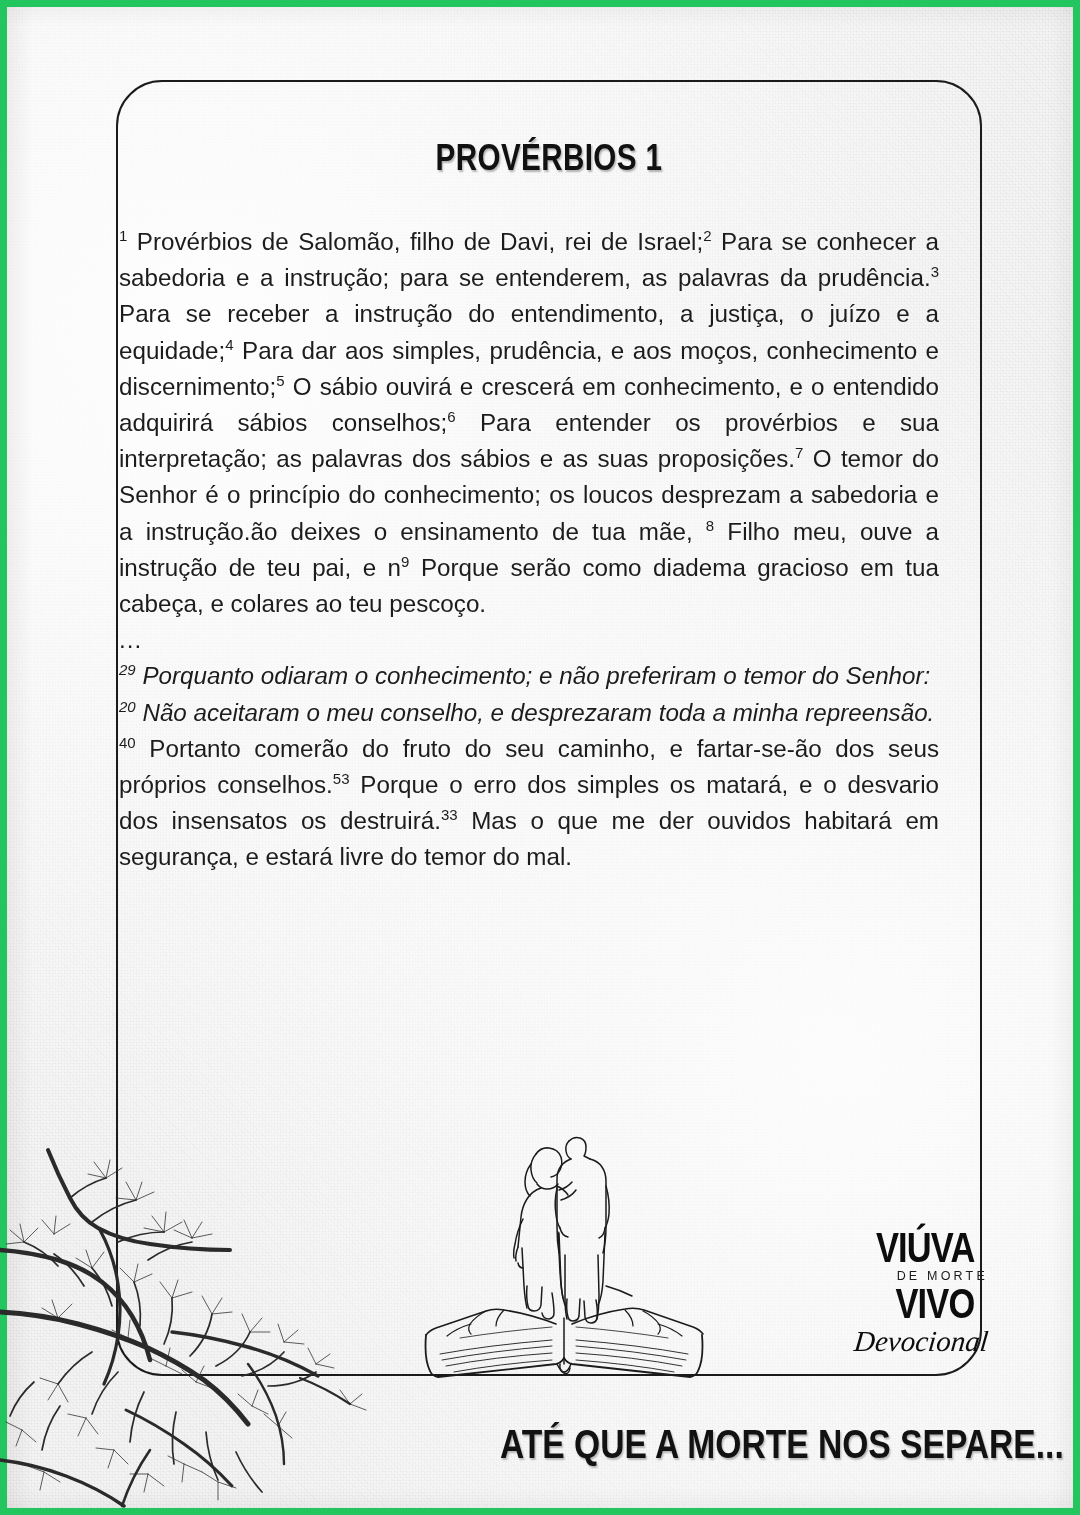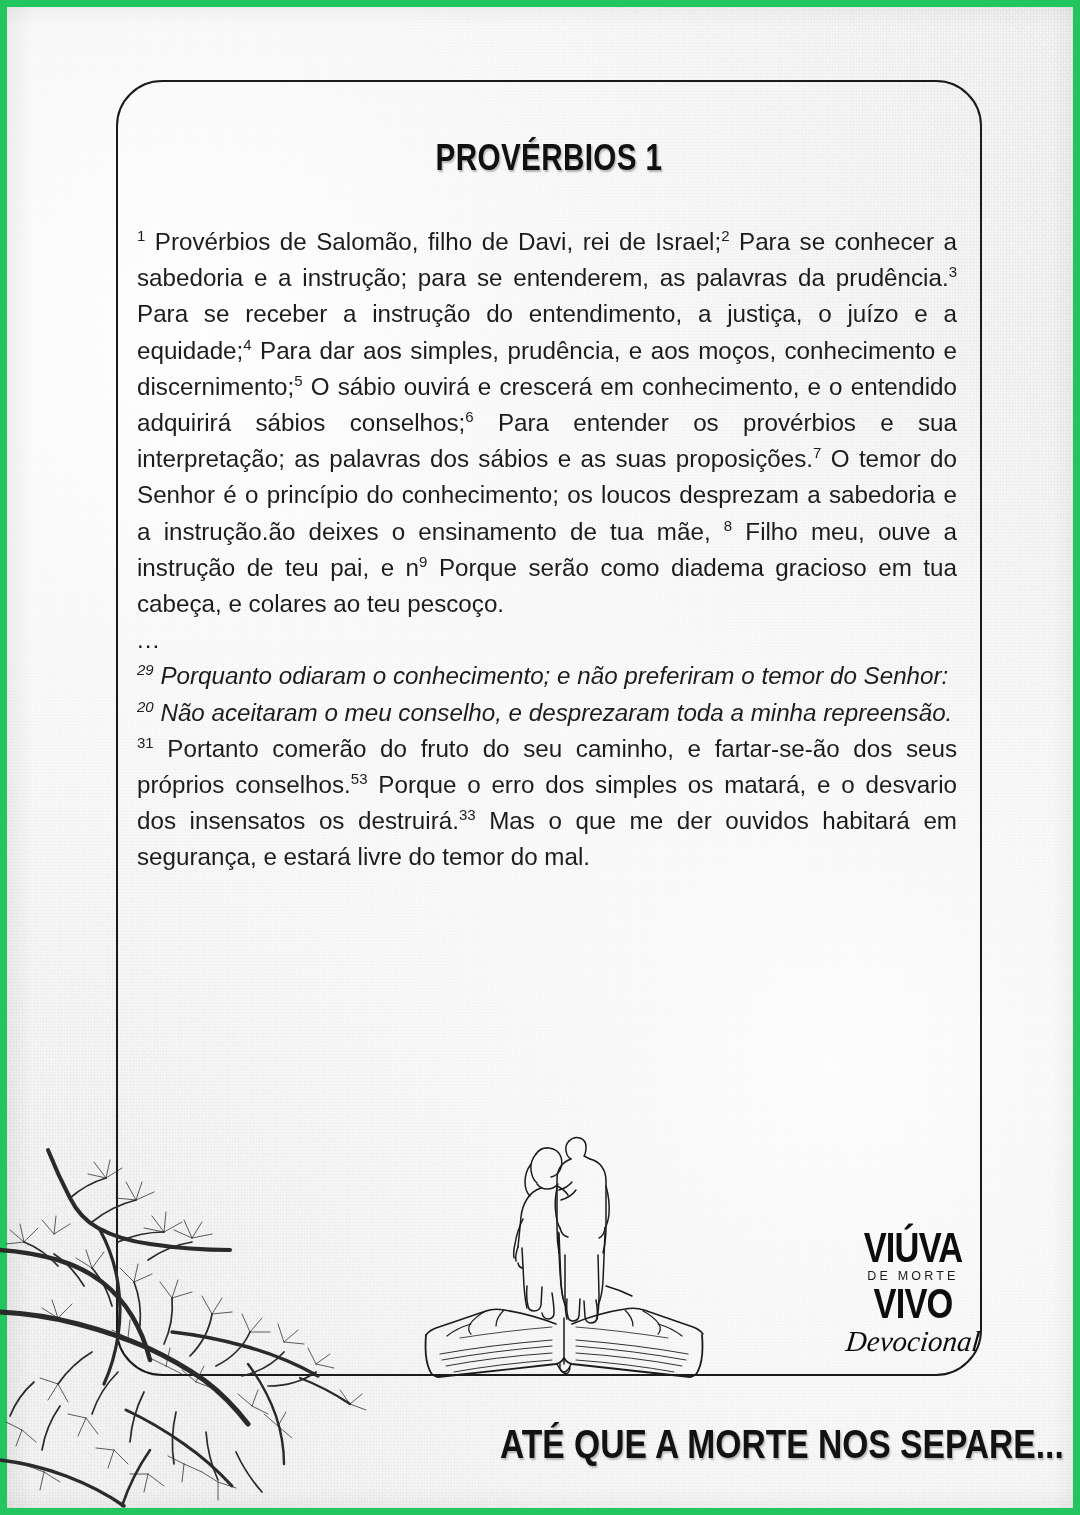--- a/index.html
+++ b/index.html
@@ -70,21 +70,21 @@
     letter-spacing: 0.5px;
     color: #111111;
     transform: scaleX(0.80);
     transform-origin: center center;
     text-shadow: 1.5px 1.5px 2px rgba(0,0,0,0.28);
   }
 
   
   .scripture {
     position: absolute;
-    left: 137px;
+    left: 119px;
     top: 224px;
     width: 820px;
     color: #1c1c1c;
     font-size: 24.2px;
     line-height: 36.2px;
     text-align: justify;
     text-justify: inter-word;
   }
   .scripture p {
     margin: 0;
@@ -115,21 +115,21 @@
     height: 252px;
   }
 
   
   .logo {
     position: absolute;
     left: 838px;
     top: 1228px;
     width: 150px;
     height: 140px;
-    text-align: center;
+    text-align: right;
   }
   .logo-viuva, .logo-vivo {
     font-family: "Liberation Sans Narrow", "Liberation Sans", sans-serif;
     font-weight: 700;
     font-size: 42px;
     line-height: 40px;
     letter-spacing: -1px;
     color: #0d0d0d;
     transform: scaleX(0.82);
   }
@@ -196,21 +196,21 @@
 
     <p class="flush"><sup>1</sup><span> Provérbios de Salomão, filho de Davi, rei de Israel;</span><sup>2</sup><span> Para se conhecer a sabedoria e a instrução; para se entenderem, as palavras da prudência.</span><sup>3</sup><span> Para se receber a instrução do entendimento, a justiça, o juízo e a equidade;</span><sup>4</sup><span> Para dar aos simples, prudência, e aos moços, conhecimento e discernimento;</span><sup>5</sup><span> O sábio ouvirá e crescerá em conhecimento, e o entendido adquirirá sábios conselhos;</span><sup>6</sup><span> Para entender os provérbios e sua interpretação; as palavras dos sábios e as suas proposições.</span><sup>7</sup><span> O temor do Senhor é o princípio do conhecimento; os loucos desprezam a sabedoria e a instrução.ão deixes o ensinamento de tua mãe, </span><sup>8</sup><span> Filho meu, ouve a instrução de teu pai, e n</span><sup>9</sup><span> Porque serão como diadema gracioso em tua cabeça, e colares ao teu pescoço.</span></p>
 
     <p class="ellipsis-line">...</p>
 
 
     <p class="last-left"><sup>29</sup><span> Porquanto odiaram o conhecimento; e não preferiram o temor do Senhor:</span></p>
 
     <p class="last-left"><sup>20</sup><span> Não aceitaram o meu conselho, e desprezaram toda a minha repreensão.</span></p>
 
-    <p class="flush"><sup>31</sup><span> Portanto comerão do fruto do seu caminho, e fartar-se-ão dos seus próprios conselhos.</span><sup>53</sup><span> Porque o erro dos simples os matará, e o desvario dos insensatos os destruirá.</span><sup>33</sup><span> Mas o que me der ouvidos habitará em segurança, e estará livre do temor do mal.</span></p>
+    <p class="flush"><sup>40</sup><span> Portanto comerão do fruto do seu caminho, e fartar-se-ão dos seus próprios conselhos.</span><sup>53</sup><span> Porque o erro dos simples os matará, e o desvario dos insensatos os destruirá.</span><sup>33</sup><span> Mas o que me der ouvidos habitará em segurança, e estará livre do temor do mal.</span></p>
 
   </div>
 
   <svg class="illustration" viewBox="0 0 280 252">
     <g fill="none" stroke="#1b1b1b" stroke-width="1.5" stroke-linecap="round" stroke-linejoin="round">
 
       <path d="M145 13 q5 -5 11 -3 q6 2 6 9 q0 6 -2 9 l6 3"></path>
       <path d="M145 13 q-4 4 -3 10 q1 6 5 8"></path>
       <path d="M147 31 q-6 2 -10 7 q-4 5 -4 13 l0 48 q0 14 2 26"></path>
       <path d="M166 31 q8 2 12 8 q4 6 4 14 l0 46 q0 14 -3 26"></path>

